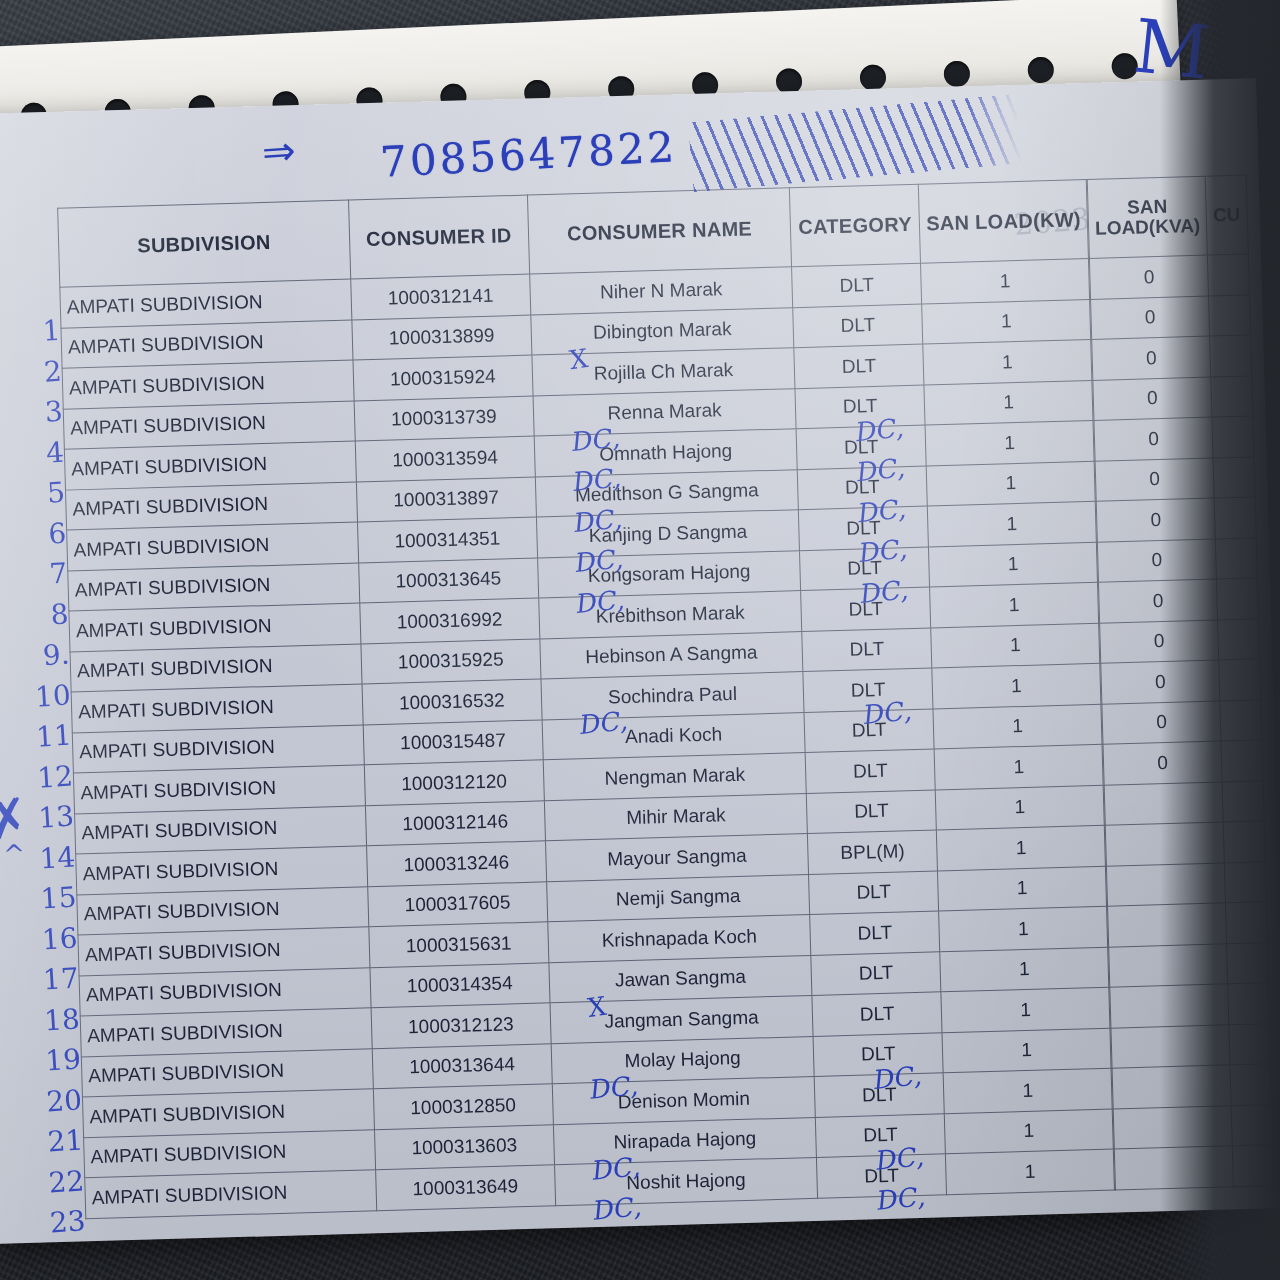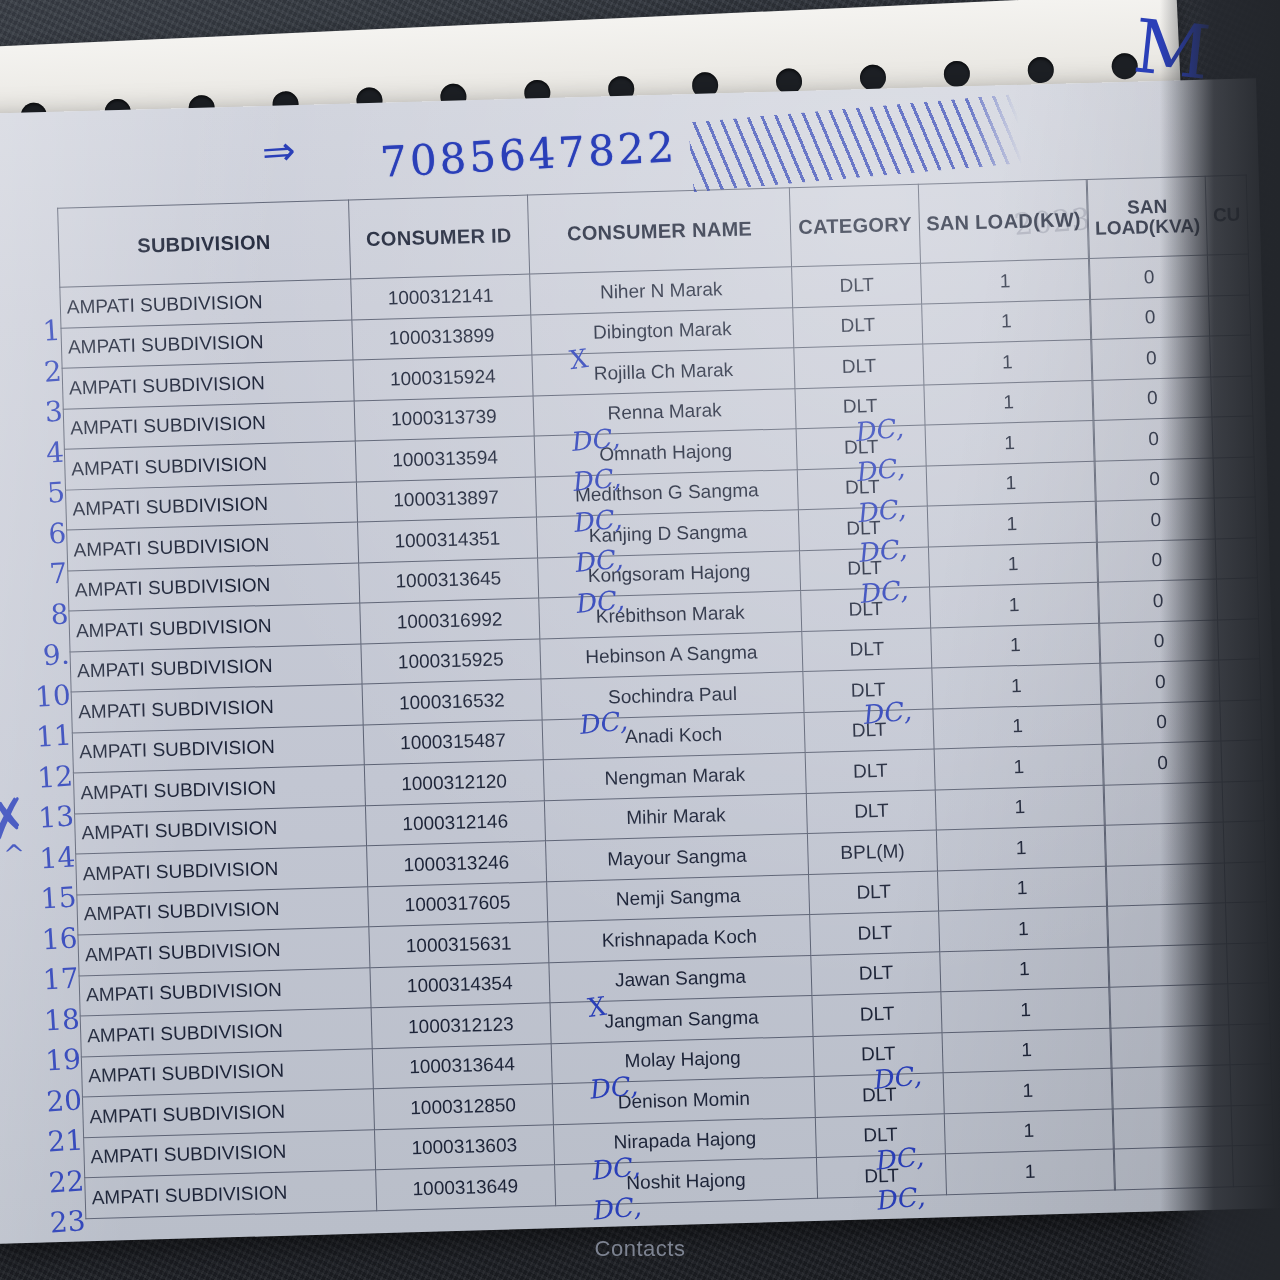--- a/index.html
+++ b/index.html
@@ -522,14 +522,13 @@
     <div class="caret">^</div>
   </div>
 
   <div class="arrow-glyph">⇒</div>
   <div class="hand-number">7085647822</div>
   <div class="scribble"></div>
   <div class="corner-mark">M</div>
 
   <div class="right-band"></div>
 
-  <div class="bottom-label">Contacts</div>
 </div>
 
 </body></html>

